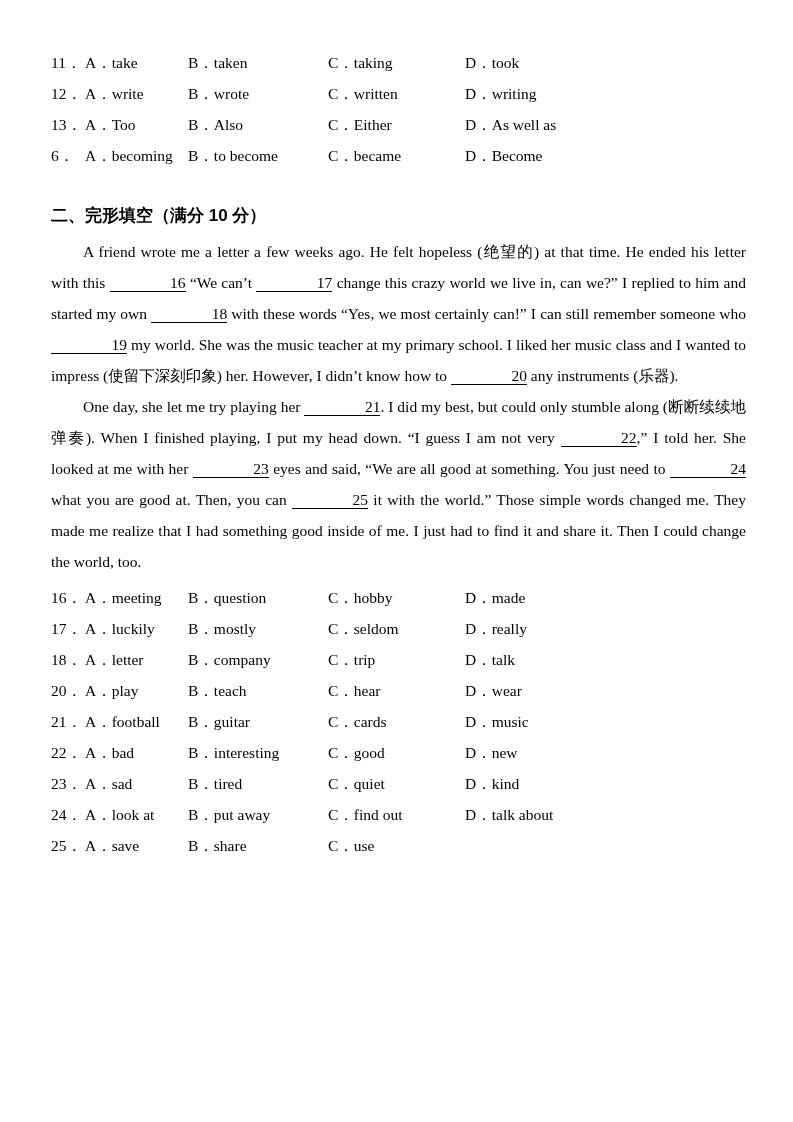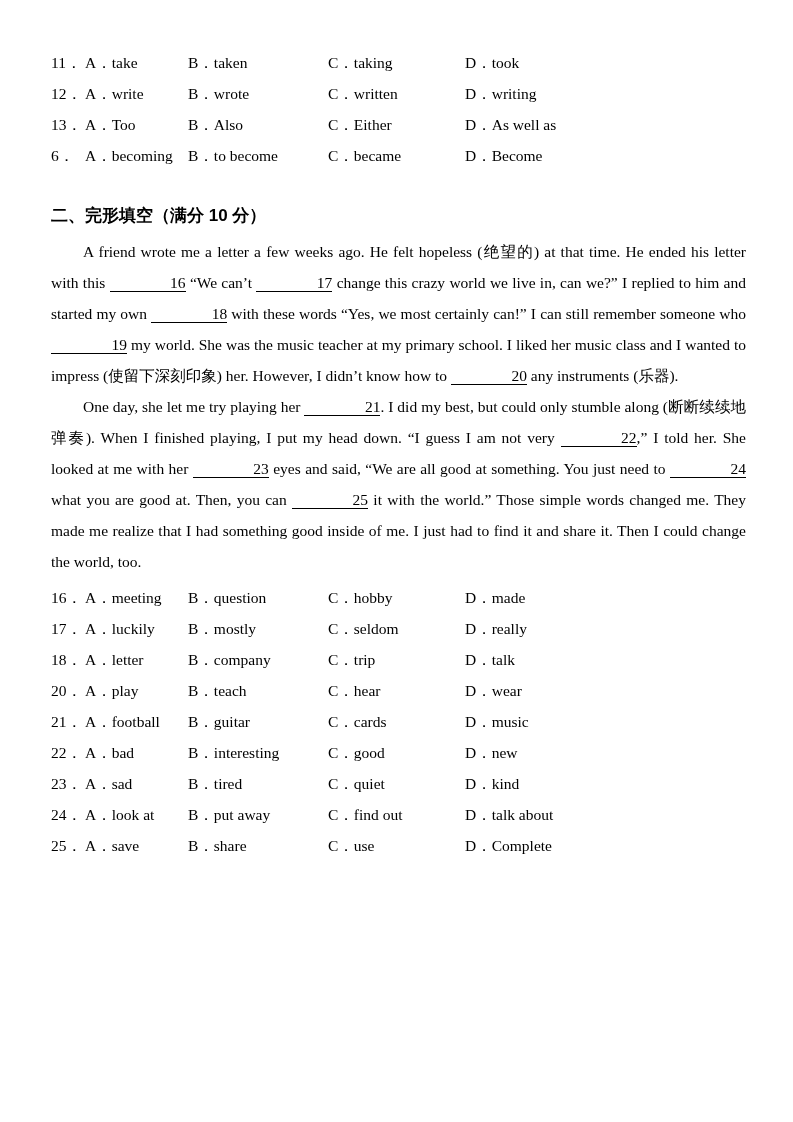--- a/index.html
+++ b/index.html
@@ -147,17 +147,16 @@
         <span class="opt">A．look at</span>
         <span class="opt">B．put away</span>
         <span class="opt">C．find out</span>
         <span class="opt">D．talk about</span>
       </div>
       <div class="q-row">
         <span class="q-num">25．</span>
         <span class="opt">A．save</span>
         <span class="opt">B．share</span>
         <span class="opt">C．use</span>
-        <span class="opt">D．Complete</span>
       </div>
     </div>
 
 </div>
 
 </body></html>

